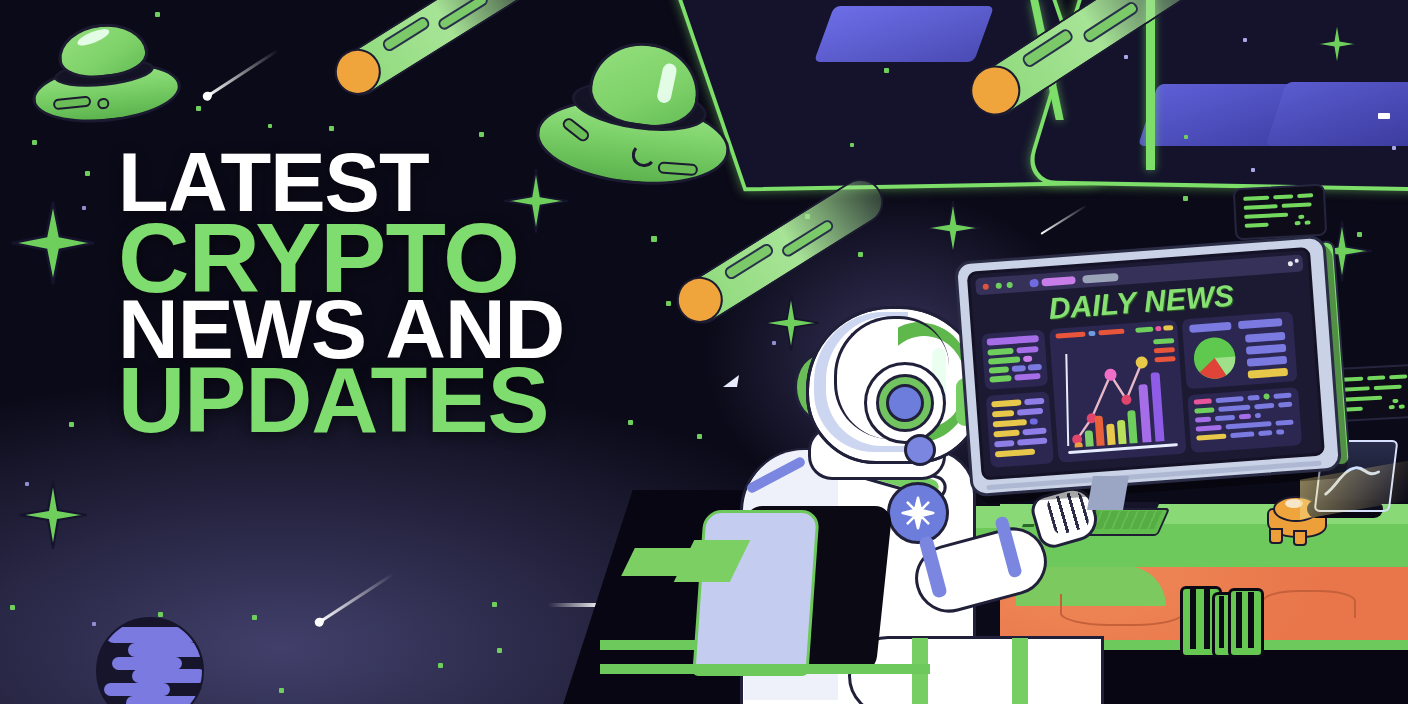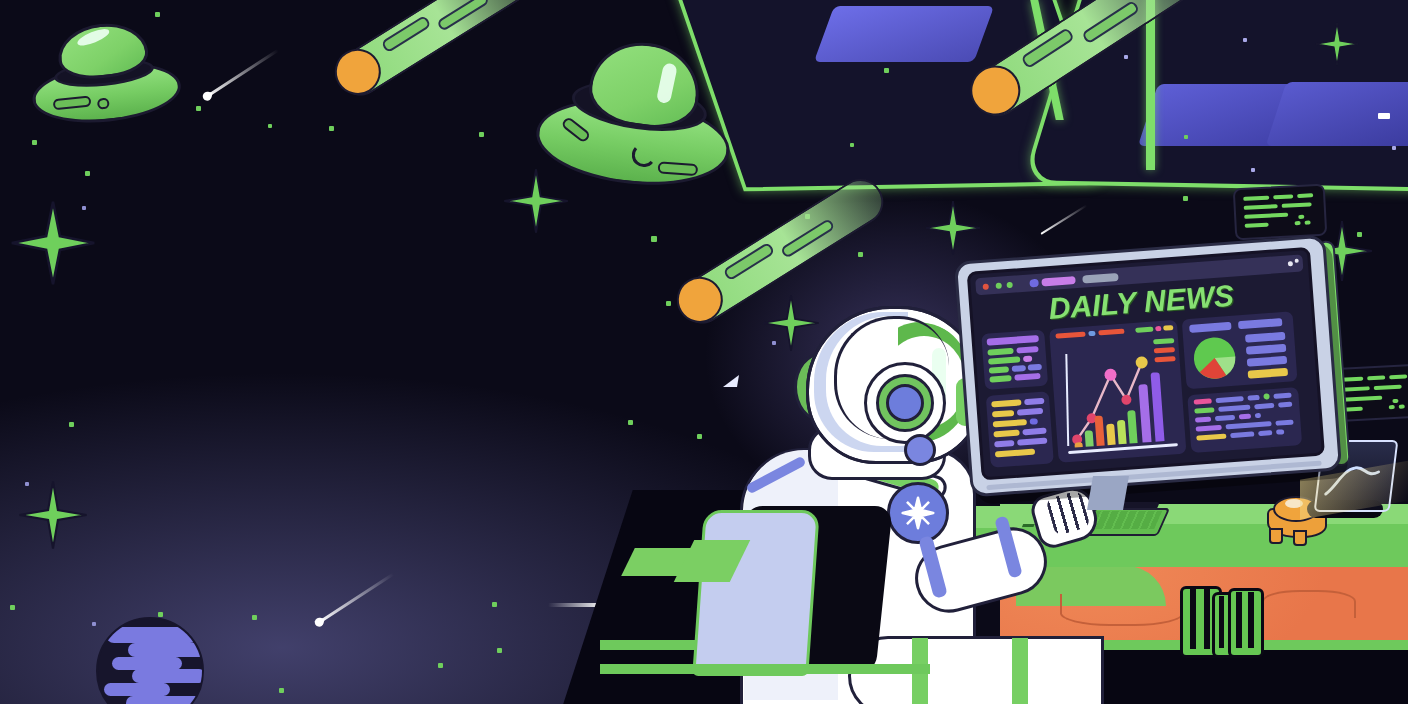--- a/index.html
+++ b/index.html
@@ -296,20 +296,26 @@
   <div class="planet" style="left:96px;top:617px;width:104px;height:104px;">
     <div class="pband" style="left:8px;top:8px;width:92px;height:16px;"></div>
     <div class="pband" style="left:30px;top:24px;width:78px;height:14px;"></div>
     <div class="pband" style="left:14px;top:38px;width:70px;height:13px;"></div>
     <div class="pband" style="left:34px;top:50px;width:74px;height:14px;"></div>
     <div class="pband" style="left:6px;top:64px;width:66px;height:13px;"></div>
     <div class="pband" style="left:28px;top:77px;width:80px;height:14px;"></div>
 
   </div>
 
+  <div class="headline">
+    <div class="hl l1 w">LATEST</div>
+    <div class="hl l2 g">CRYPTO</div>
+    <div class="hl l3 w">NEWS AND</div>
+    <div class="hl l4 g">UPDATES</div>
+  </div>
 
   <div>
 
     <div class="planetsurf" style="left:1000px;top:560px;width:408px;height:118px;"></div>
     <div style="position:absolute;left:1000px;top:560px;width:408px;height:118px;
         background:radial-gradient(60% 120% at 20% 0%, #f08a58, rgba(240,138,88,0));"></div>
     <div style="position:absolute;left:1016px;top:566px;width:150px;height:40px;background:#7bc95f;border-radius:40px 60px 0 0;"></div>
     <div style="position:absolute;left:1060px;top:594px;width:120px;height:30px;border:2px solid #c4603a;border-radius:0 0 40% 40%;border-top:none;"></div>
     <div style="position:absolute;left:1262px;top:590px;width:90px;height:26px;border:2px solid #c4603a;border-radius:40% 40% 0 0;border-bottom:none;"></div>
 

